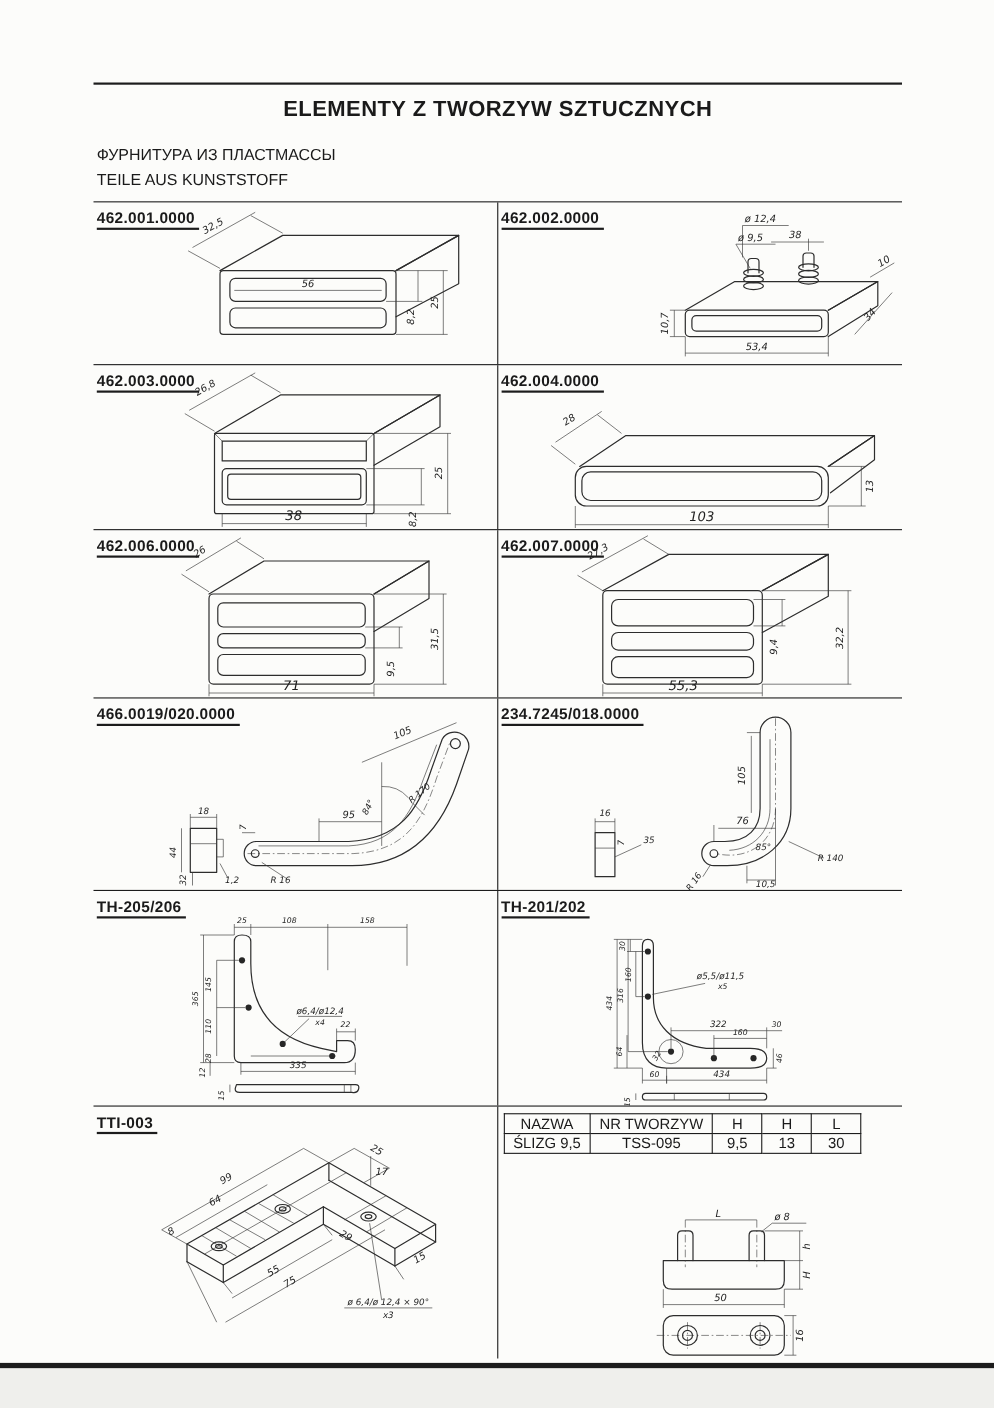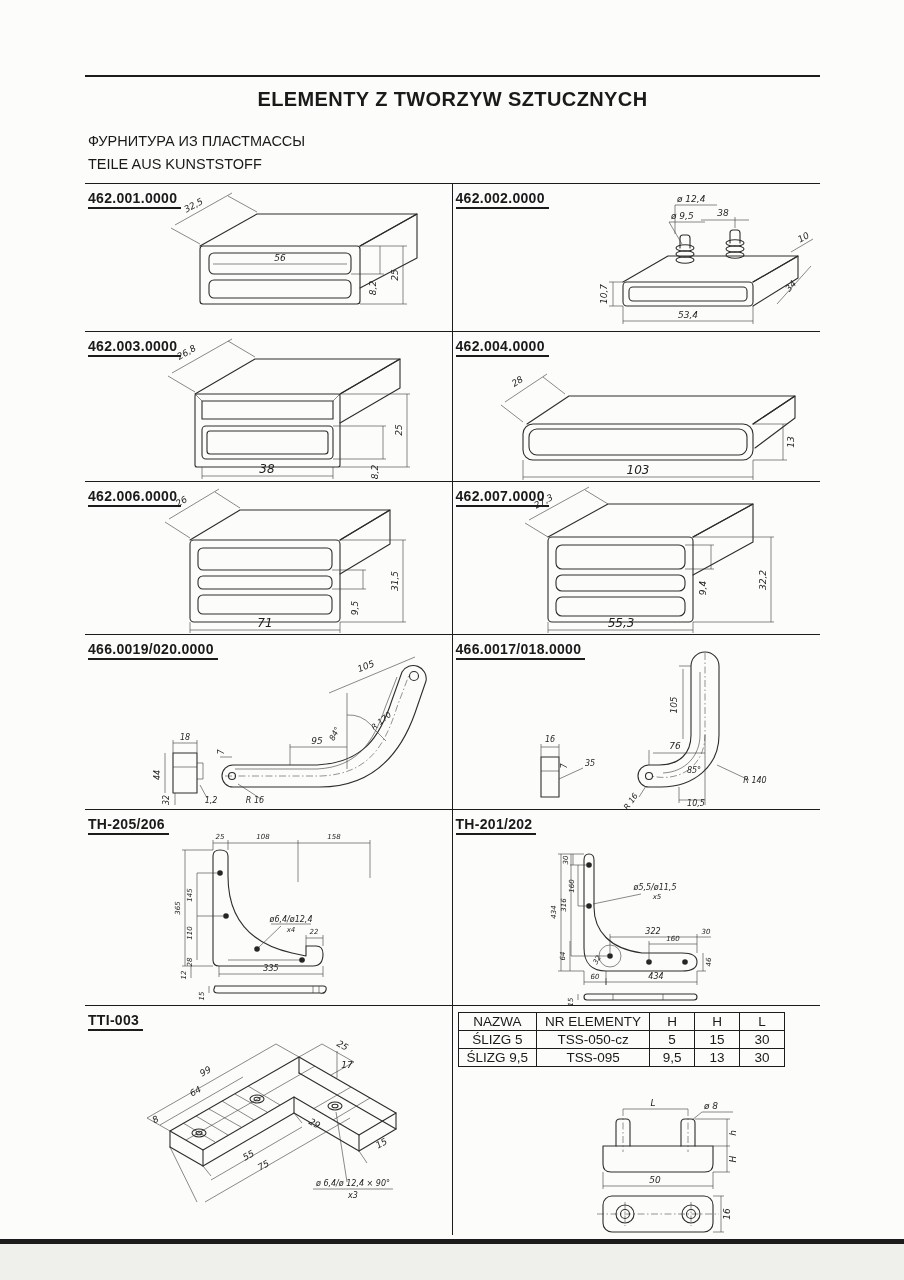--- a/index.html
+++ b/index.html
@@ -179,21 +179,21 @@
           <text class="dim" x="232" y="109">95</text>
           <text class="dim d8" x="100" y="105">18</text>
           <text class="dim d8" transform="translate(75,140) rotate(-90)">44</text>
           <text class="dim d8" transform="translate(84,165) rotate(-90)">32</text>
           <text class="dim d8" x="126" y="168">1,2</text>
           <text class="dim d8" transform="translate(139,117) rotate(-90)">7</text>
           <text class="dim d8" x="170" y="168">R 16</text>
         </svg>
       </div>
       <div class="cell r" style="height:174px">
-        <div class="code">466.0017/018.0000</div>
+        <div class="code">234.7245/018.0000</div>
         <svg class="draw" width="368" height="174" viewBox="0 0 368 174">
           <rect class="ln" x="88" y="122" width="18" height="40"></rect>
           <path class="tn" d="M88,136 H106 M88,112 H106 M88,122 V109 M106,122 V109 M130,133 L106,144"></path>
           <path class="ln" d="M238,31 A14,14 0 0 1 266,31 L266,100 C266,131 241,152 208,152 L196,152 A11,11 0 0 1 196,130 L206,130 C227,130 238,118 238,100 Z"></path>
           <path class="tn" d="M247,37 V100 C247,121 232,137 210,138"></path>
           <path class="cl" d="M252,18 V100 C252,128 230,148 198,141"></path>
           <circle class="ln" cx="196" cy="141" r="3.5"></circle>
           <path class="tn" d="M230,34 V104 M238,31 H226 M200,118 H252 M196,130 V115 M252,100 V170 M296,145 L264,130 M226,165 H252 M226,152 V168 M186,162 L193,151"></path>
           <text class="dim" transform="translate(224,70) rotate(-90)">105</text>
           <text class="dim" x="222" y="114">76</text>
@@ -297,31 +297,24 @@
           <text class="dim" transform="translate(180,162) rotate(-30)">75</text>
           <text class="dim d8" x="268" y="180">ø 6,4/ø 12,4 × 90°</text>
           <text class="dim d8" x="268" y="192">x3</text>
         </svg>
       </div>
       <div class="cell r" style="height:229px">
         <table class="slz">
           <tbody>
               <tr>
             <th>NAZWA</th>
-            <th>NR ELEMENTY</th>
+            <th>NR TWORZYW</th>
             <th style="min-width:28px">H</th>
             <th style="min-width:28px">H</th>
             <th style="min-width:28px">L</th>
-          </tr>
-          <tr>
-            <td>ŚLIZG 5</td>
-            <td>TSS-050-cz</td>
-            <td>5</td>
-            <td>15</td>
-            <td>30</td>
           </tr>
           <tr>
             <td>ŚLIZG 9,5</td>
             <td>TSS-095</td>
             <td>9,5</td>
             <td>13</td>
             <td>30</td>
           </tr>
         </tbody>
           </table>

